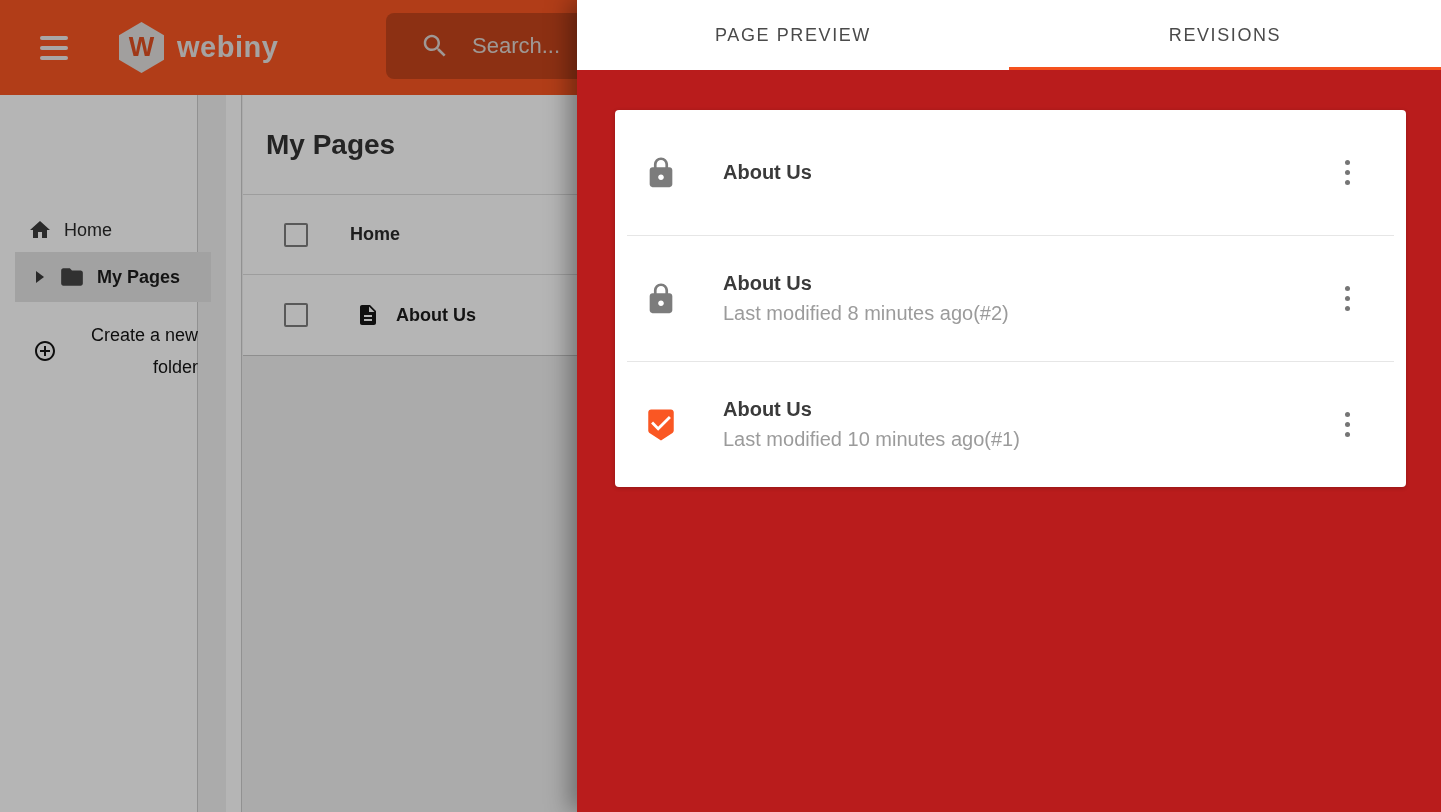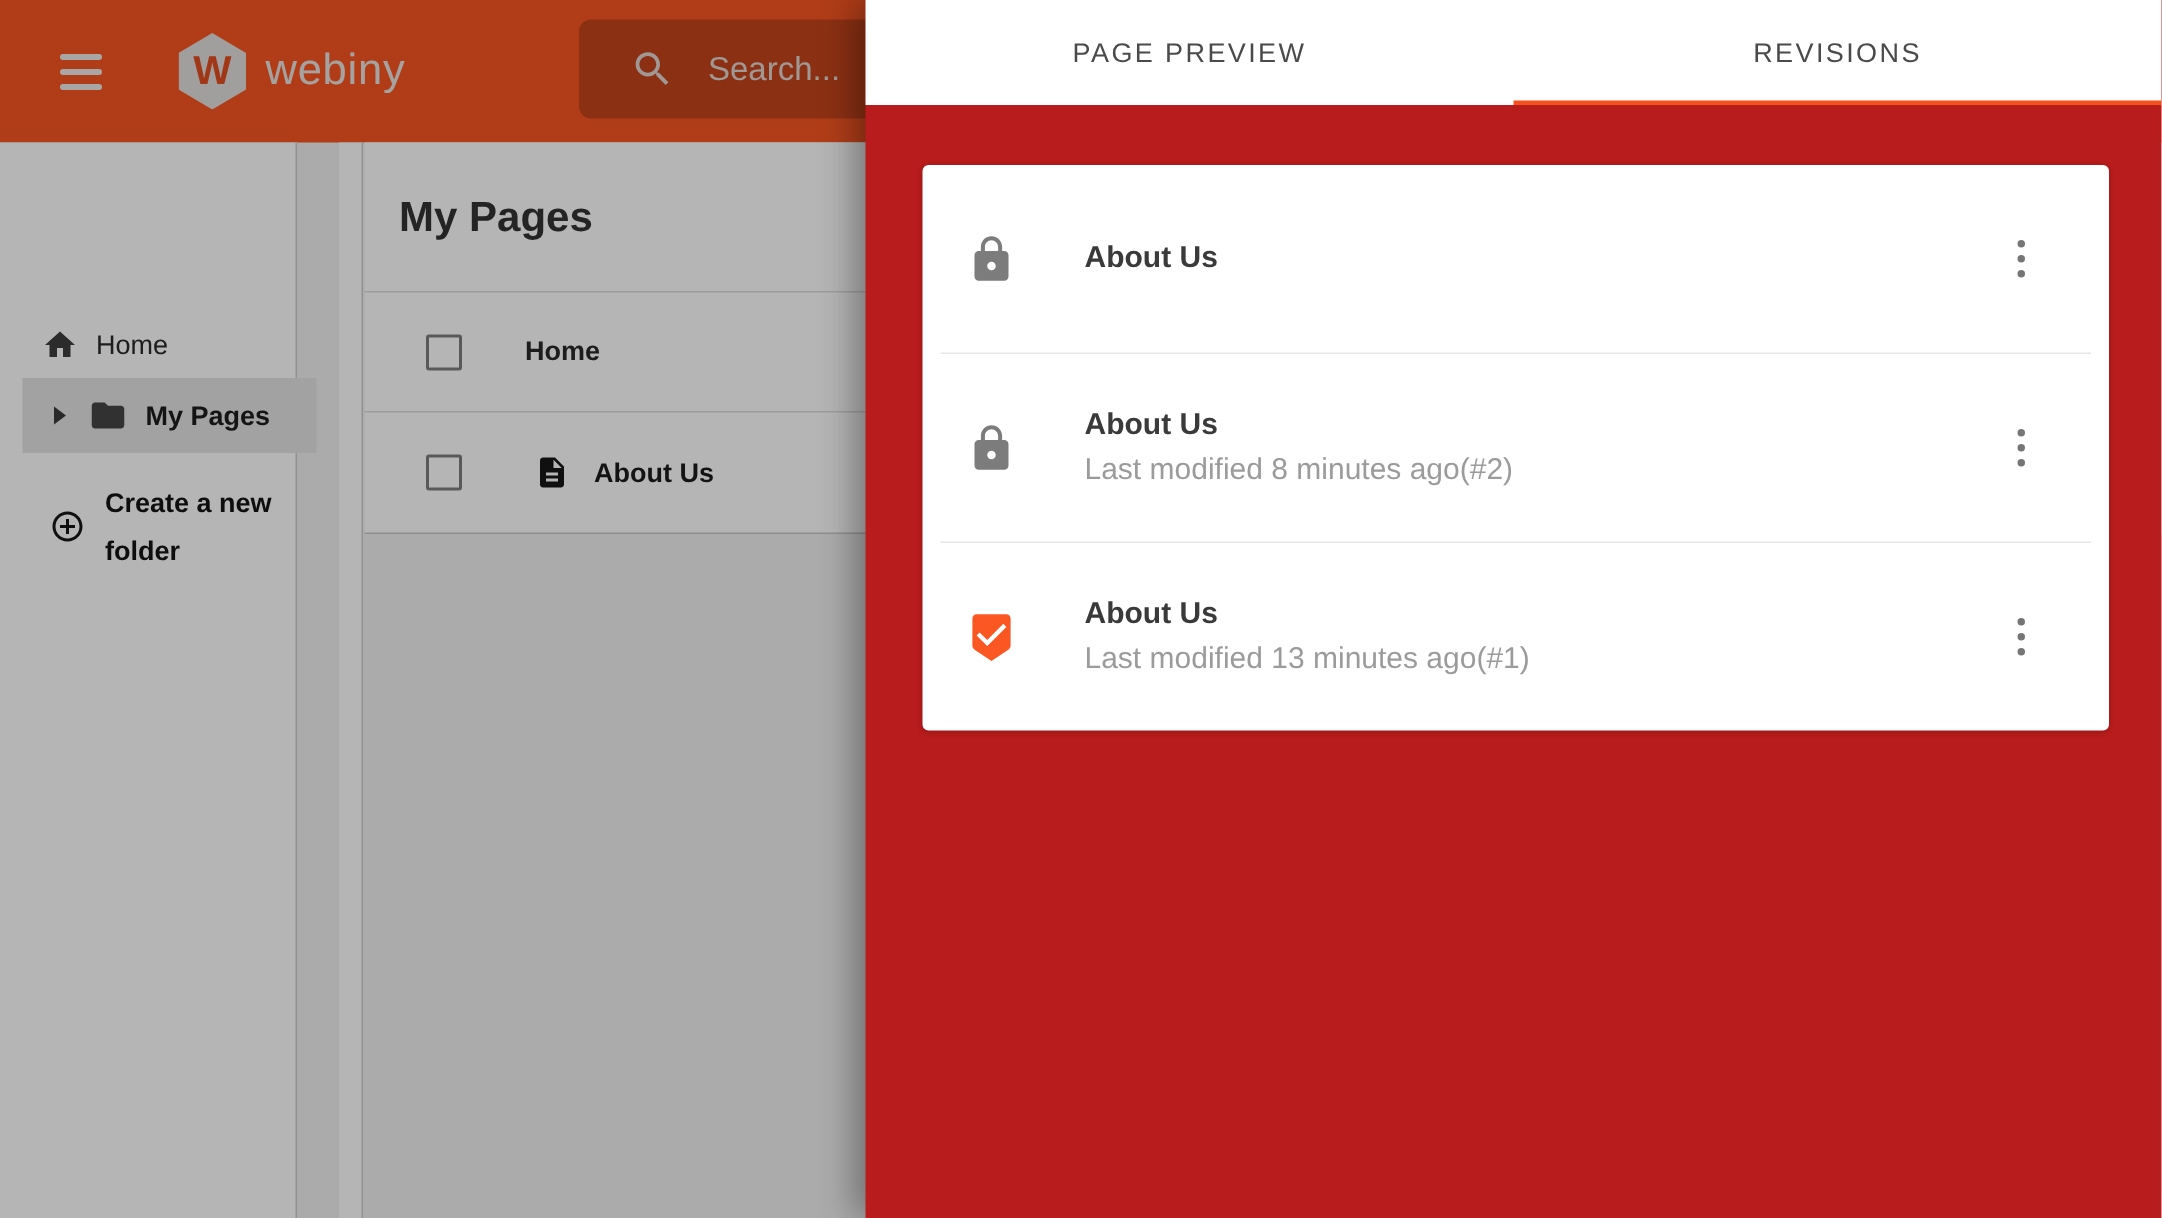--- a/index.html
+++ b/index.html
@@ -8,37 +8,37 @@
   .app { position:relative; width:1441px; height:812px; background:#F1F1F1; overflow:hidden; }
 
   
   .topbar { position:absolute; left:0; top:0; width:1441px; height:95px; background:#FA5723; z-index:1; }
   .hamburger { position:absolute; left:40px; top:36px; width:28px; height:24px; display:flex; flex-direction:column; justify-content:space-between; cursor:pointer; }
   .hamburger span { display:block; width:28px; height:4px; background:#EFECEA; border-radius:2px; }
   .logo { position:absolute; left:119px; top:22px; width:45px; height:51px;
           background:#E3E1DF; clip-path:polygon(50% 0,100% 26%,100% 74%,50% 100%,0 74%,0 26%);
           display:flex; align-items:center; justify-content:center; }
   .logo .w { color:#E25022; font-size:27px; font-weight:bold; }
-  .wordmark { position:absolute; left:177px; top:31px; color:#E9E6E4; font-size:29px; font-weight:normal; letter-spacing:0.5px; }
+  .wordmark { position:absolute; left:177px; top:31px; color:#E9E6E4; font-size:29px; font-weight:bold; letter-spacing:0.5px; }
   .searchbar { position:absolute; left:386px; top:13px; width:290px; height:66px; background:rgba(0,0,0,0.21); border-radius:8px; display:flex; align-items:center; }
   .searchbar svg { margin-left:34px; flex:none; }
   .searchbar input { margin-left:22px; width:180px; background:transparent; border:none; outline:none; font-size:22px; color:#EBE3DF; font-family:"Liberation Sans", sans-serif; }
   .searchbar input::placeholder { color:#E0D7D2; opacity:1; }
 
   
   .sidebar { position:absolute; left:0; top:95px; width:198px; bottom:0; background:#FFFFFF; border-right:1px solid #CDCDCD; z-index:1; }
   .gutter  { position:absolute; left:226px; top:95px; width:16px; bottom:0; background:#FFFFFF; border-right:1px solid #CDCDCD; z-index:1; }
   .side-home { position:absolute; left:28px; top:119px; height:32px; display:flex; align-items:center; cursor:pointer; }
   .side-home .lbl { margin-left:12px; font-size:18px; color:#2A2A2A; }
   .side-selected { position:absolute; left:15px; top:157px; width:196px; height:50px; background:#E4E4E4; display:flex; align-items:center; cursor:pointer; }
   .caret { width:0; height:0; border-top:6px solid transparent; border-bottom:6px solid transparent; border-left:8px solid #3A3A3A; margin-left:21px; }
   .side-selected svg { margin-left:15px; }
   .side-selected .lbl { margin-left:12px; font-size:18px; font-weight:bold; color:#1D1D1D; }
   .side-create { position:absolute; left:0; top:224px; width:226px; display:flex; align-items:center; padding-left:33px; cursor:pointer; }
-  .side-create .txt { margin-left:13px; width:128px; text-align:left; font-size:18px; font-weight:bold; color:#141414; line-height:32px; }
+  .side-create .txt { margin-left:13px; width:128px; text-align:right; font-size:18px; font-weight:normal; color:#141414; line-height:32px; }
 
   
   .content { position:absolute; left:243px; top:95px; width:1198px; bottom:0; background:#F1F1F1; z-index:1; }
   .panel { width:100%; height:261px; background:#FFFFFF; border-bottom:1px solid #C9C9C9; }
   .toolbar { height:100px; border-bottom:1px solid #DEDEDE; display:flex; align-items:center; padding-left:23px; }
   .page-title { font-size:28px; color:#333333; }
   .thead, .trow { height:80px; display:flex; align-items:center; }
   .thead { border-bottom:1px solid #DEDEDE; }
   .checkbox { width:24px; height:24px; border:2px solid #7E7E7E; border-radius:2px; margin-left:41px; flex:none; cursor:pointer; background:#fff; }
   .thead .lbl { margin-left:42px; font-size:18px; font-weight:bold; color:#2A2A2A; }
@@ -181,21 +181,21 @@
       <div class="divider"></div>
 
       <div class="rev-row">
         <span class="rev-icon">
           <svg width="34" height="38" viewBox="0 0 24 24" fill="#FA5723">
               <path d="M19 1H5c-1.1 0-1.99.9-1.99 2L3 15.93c0 .69.35 1.3.88 1.66L12 23l8.11-5.41c.53-.36.88-.97.88-1.66L21 3c0-1.1-.9-2-2-2zm-9 15l-5-5 1.41-1.41L10 13.17l7.59-7.59L19 7l-9 9z"></path>
             </svg>
         </span>
         <span class="rev-text">
           <div class="rev-title">About Us</div>
-          <div class="rev-sub">Last modified 13 minutes ago(#1)</div>
+          <div class="rev-sub">Last modified 10 minutes ago(#1)</div>
         </span>
         <button class="kebab">
             <i></i>
             <i></i>
             <i></i>
           </button>
       </div>
 
     </div>
   </aside>

